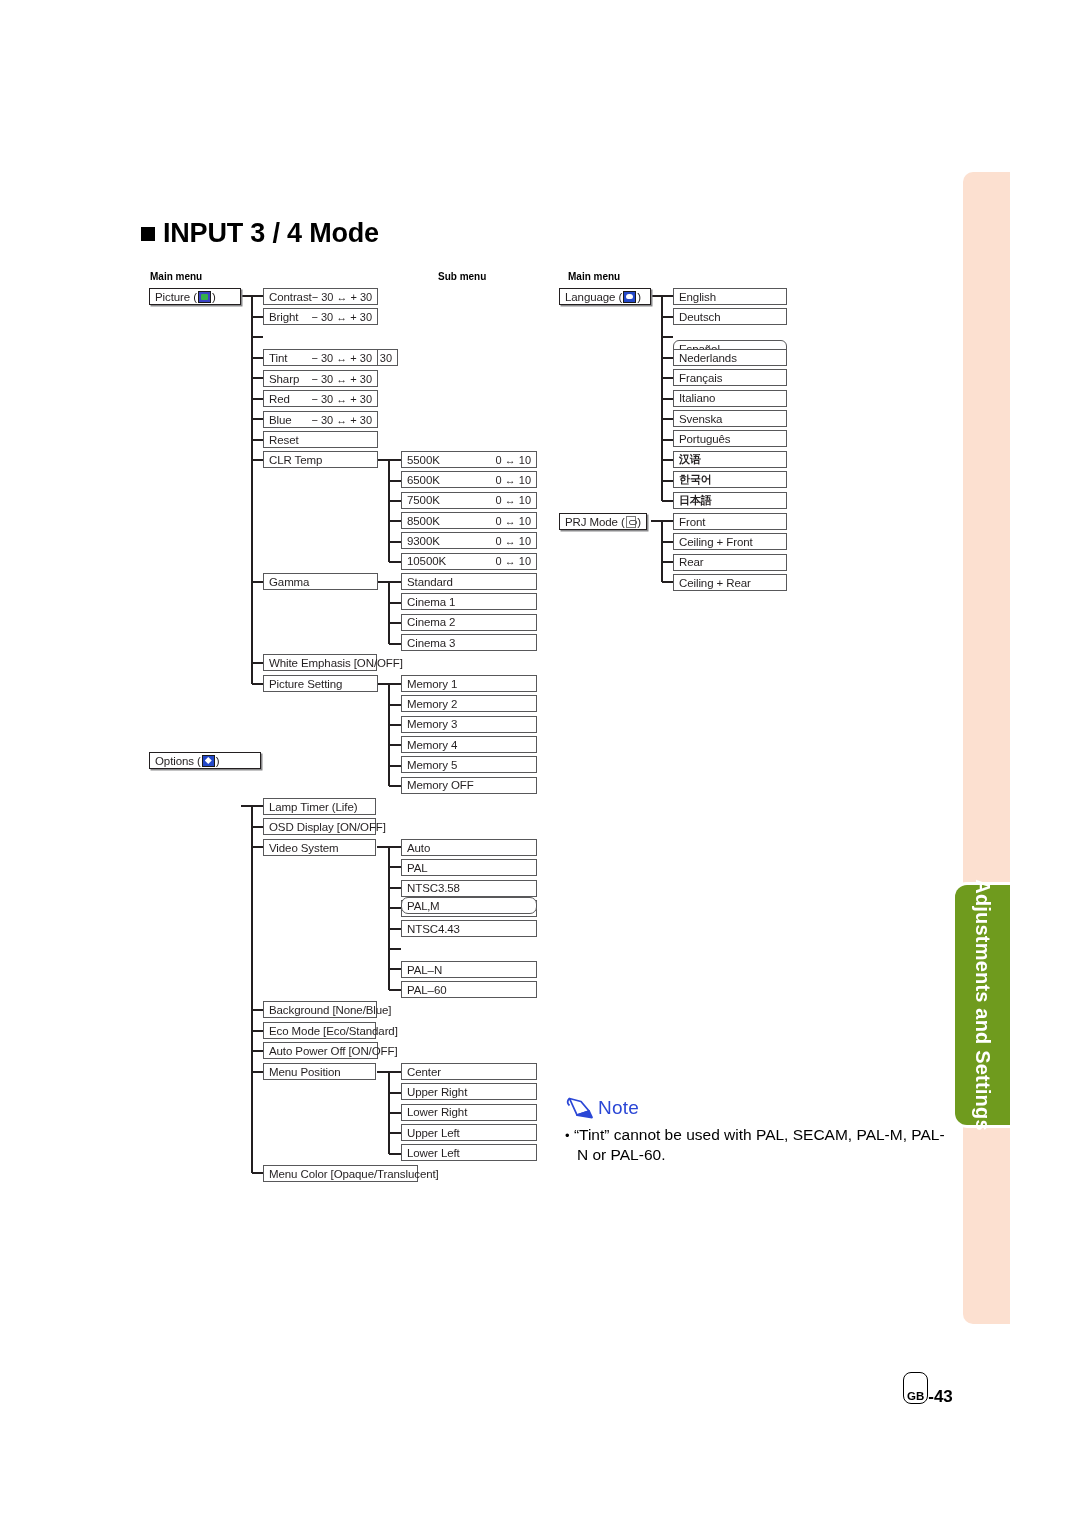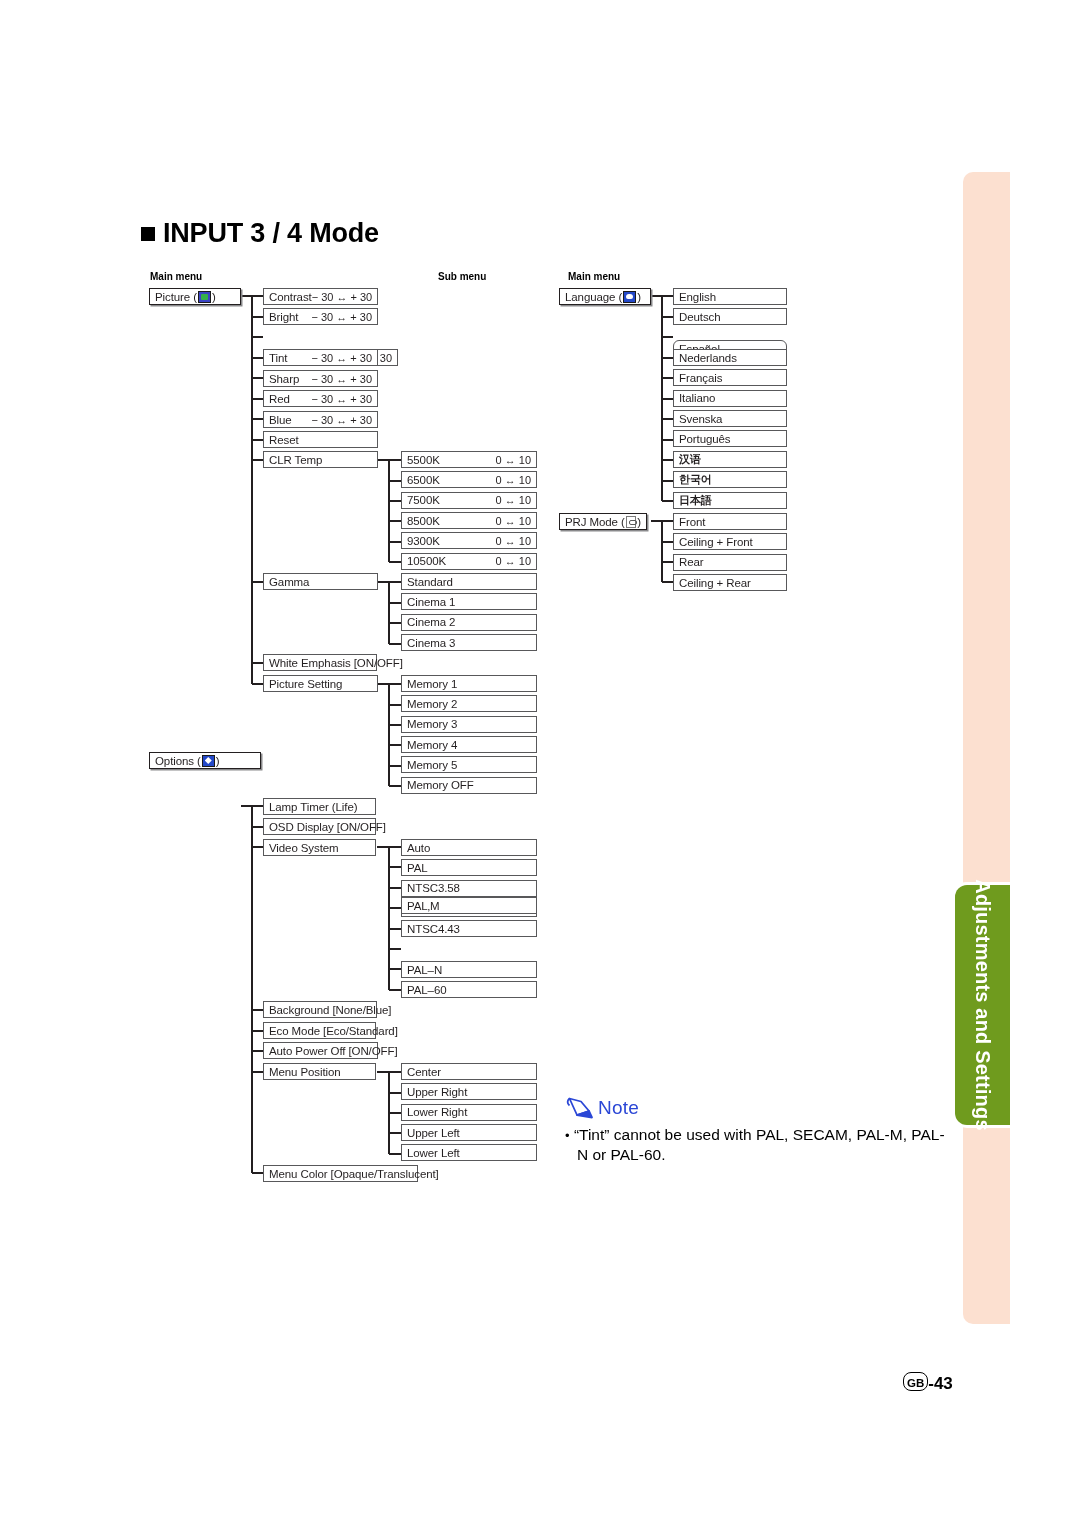--- a/index.html
+++ b/index.html
@@ -211,21 +211,21 @@
     font-size: 17px;
     font-weight: bold;
     color: #000;
     white-space: nowrap;
   }
   #page-number .gb {
     display: inline-block;
     border: 1.6px solid #000;
     border-radius: 8px;
     font-size: 11.5px;
-    padding: 4px 3px 0 3px;
+    padding: 17px 3px 0 3px;
     line-height: 13px;
     vertical-align: 2px;
     font-weight: bold;
   }
 </style>
 </head>
 <body>
 
 <div id="side-strip"></div>
 <div id="side-tab">
@@ -490,21 +490,21 @@
     </div>
     <div class="box" style="left: 401px; top: 879.7px; width: 136px;">
       <span class="lbl">NTSC3.58</span>
     </div>
     <div class="box" style="left: 401px; top: 900.05px; width: 136px;">
       <span class="lbl">SECAM</span>
     </div>
     <div class="box" style="left: 401px; top: 920.4px; width: 136px;">
       <span class="lbl">NTSC4.43</span>
     </div>
-    <div class="box" style="left: 401px; top: 897px; width: 136px;">
+    <div class="box" style="left: 401px; top: 897px; width: 136px; border-radius: 7px;">
       <span class="lbl">PAL‚M</span>
     </div>
     <div class="box" style="left: 401px; top: 961.1px; width: 136px;">
       <span class="lbl">PAL–N</span>
     </div>
     <div class="box" style="left: 401px; top: 981.45px; width: 136px;">
       <span class="lbl">PAL–60</span>
     </div>
   </div>
 <div id="menupos-children">

